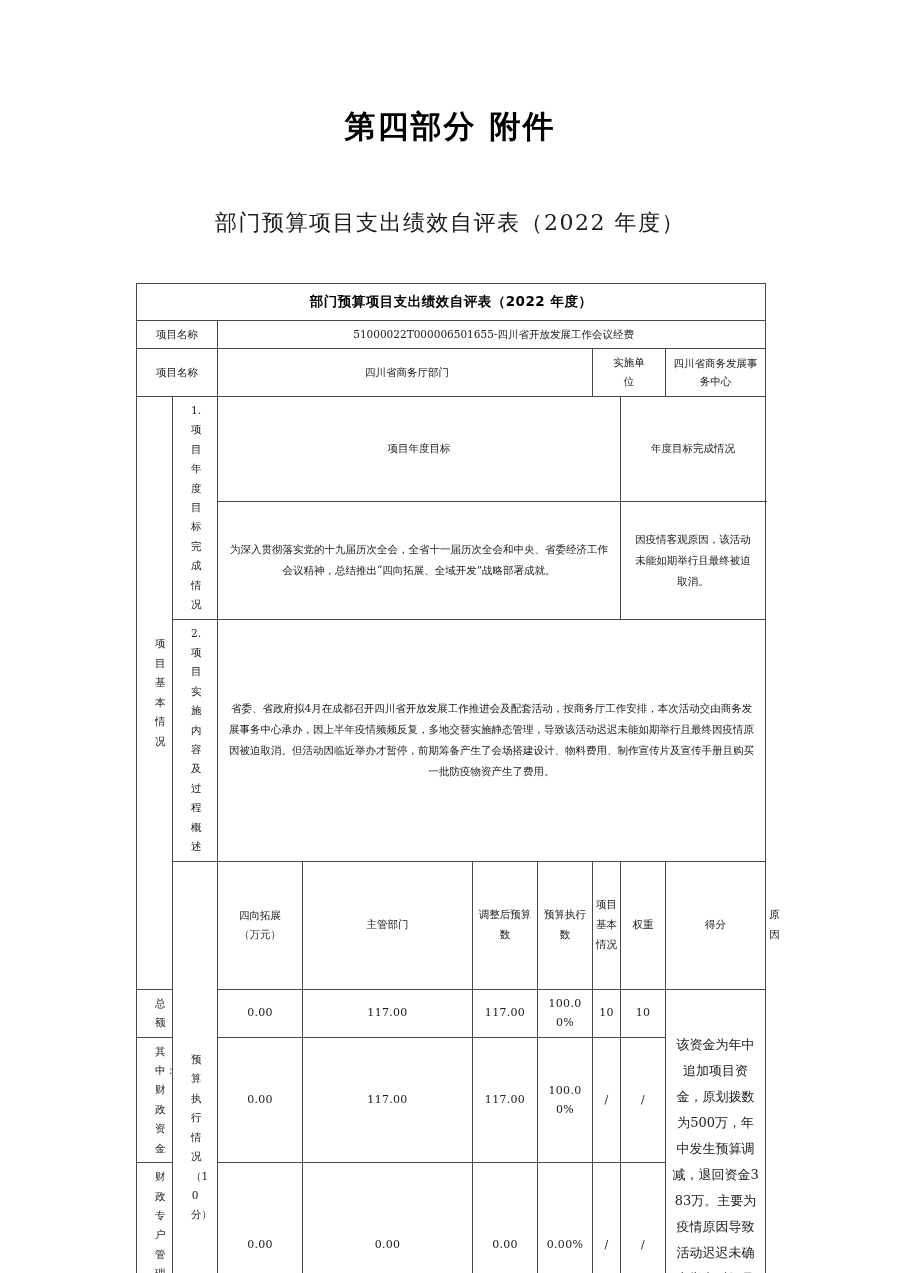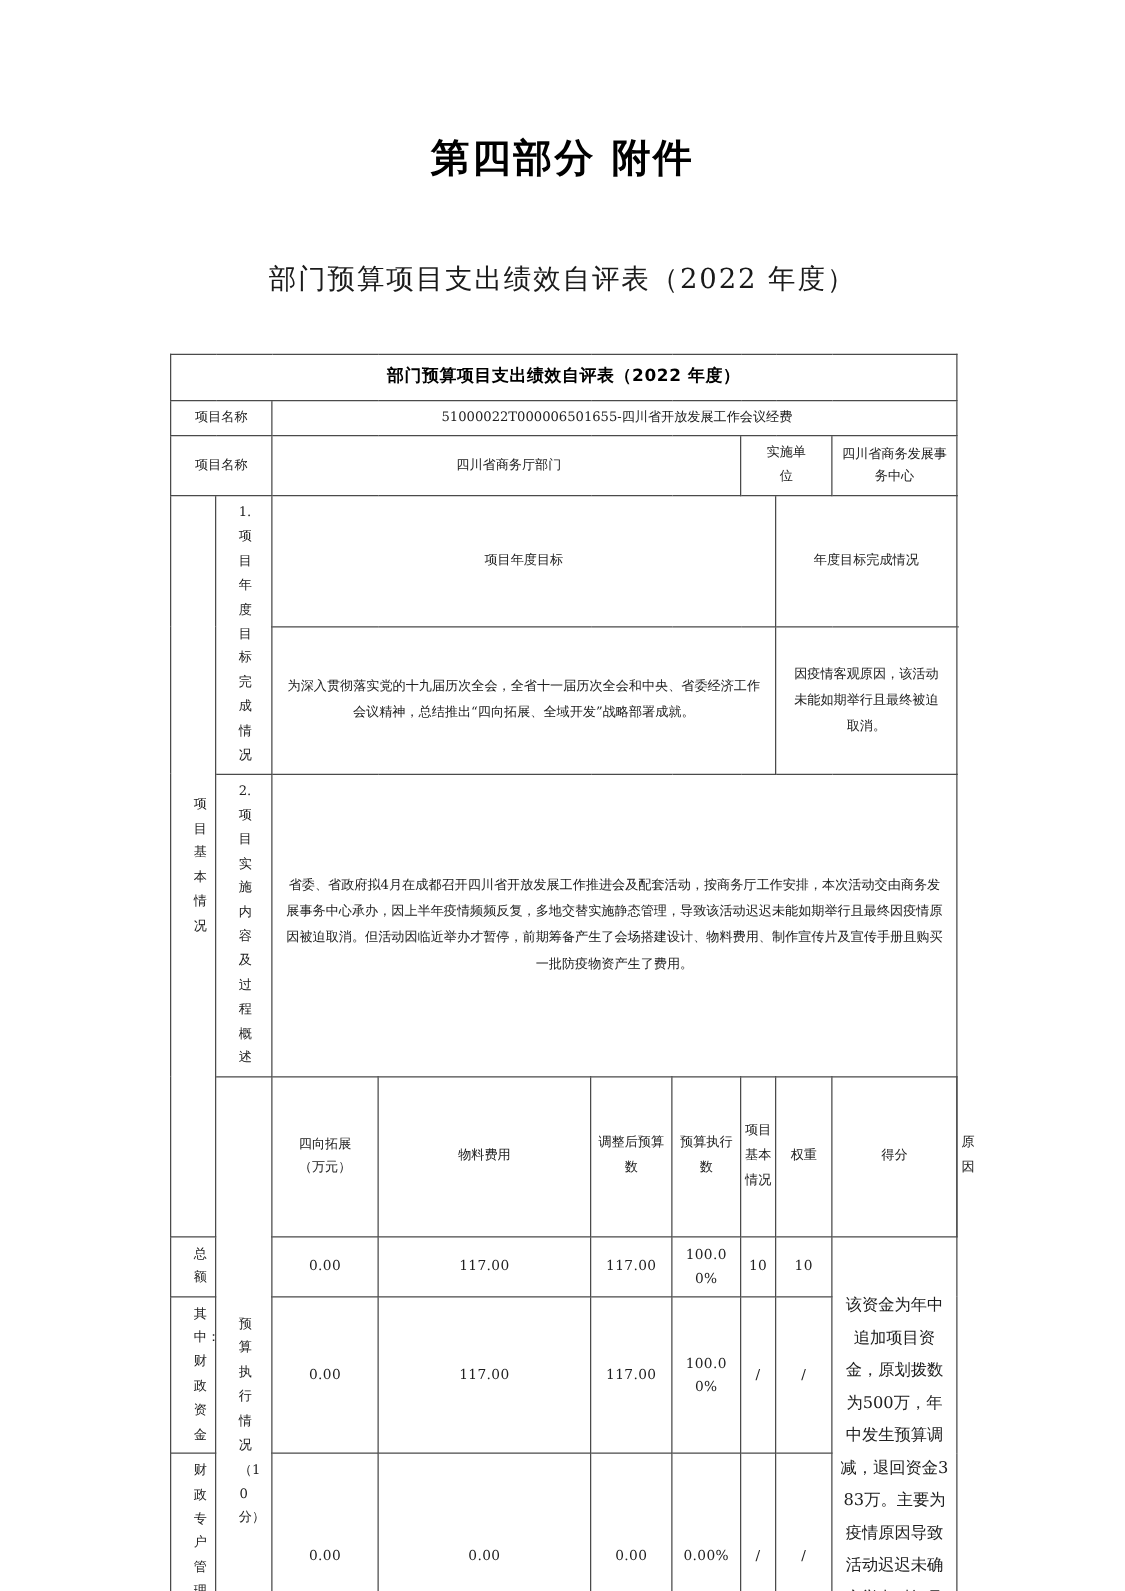--- a/index.html
+++ b/index.html
@@ -180,21 +180,21 @@
         </tr>
 
         <tr style="height:140px">
           <td class="lbl">2.项目实施内容及过程概述</td>
           <td class="para" colspan="7">省委、省政府拟4月在成都召开四川省开放发展工作推进会及配套活动，按商务厅工作安排，本次活动交由商务发展事务中心承办，因上半年疫情频频反复，多地交替实施静态管理，导致该活动迟迟未能如期举行且最终因疫情原因被迫取消。但活动因临近举办才暂停，前期筹备产生了会场搭建设计、物料费用、制作宣传片及宣传手册且购买一批防疫物资产生了费用。</td>
         </tr>
 
         <tr style="height:128px">
           <td class="lbl" rowspan="5">预算执行情况（10分）</td>
           <td class="lbl">四向拓展（万元）</td>
-          <td class="colhead">物料费用</td>
+          <td class="colhead">主管部门</td>
           <td class="colhead">调整后预算数</td>
           <td class="colhead">预算执行数</td>
           <td class="colhead">项目基本情况</td>
           <td class="colhead">权重</td>
           <td class="colhead">得分</td>
           <td class="colhead">原因</td>
         </tr>
 
         <tr style="height:48px">
           <td class="lbl">总额</td>

